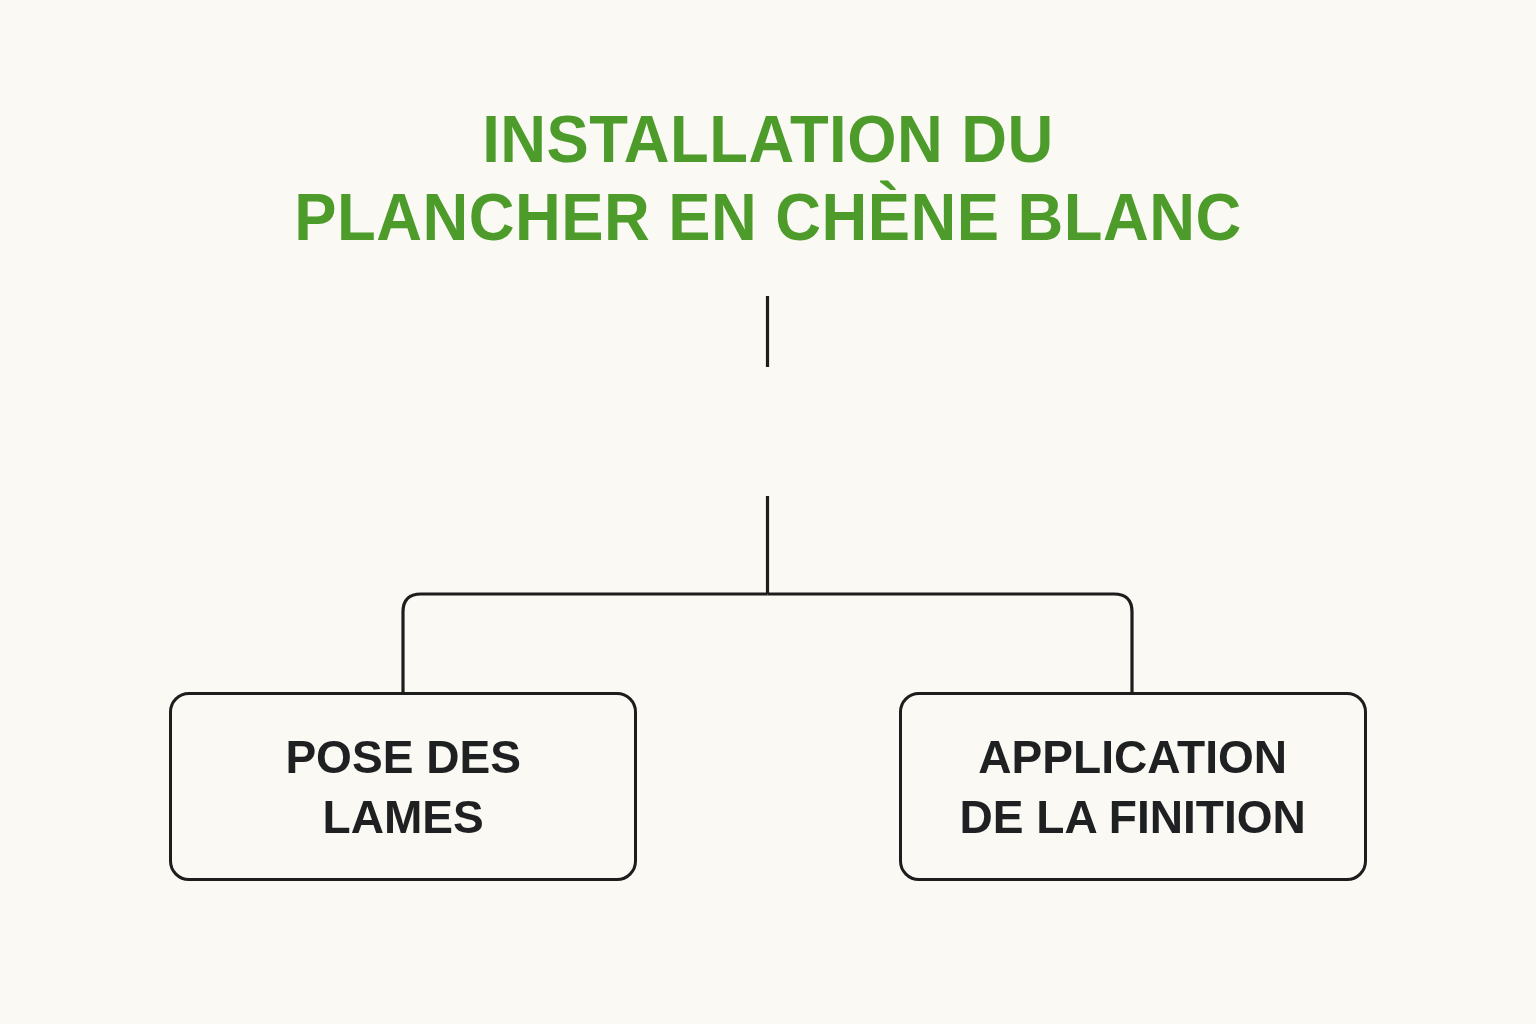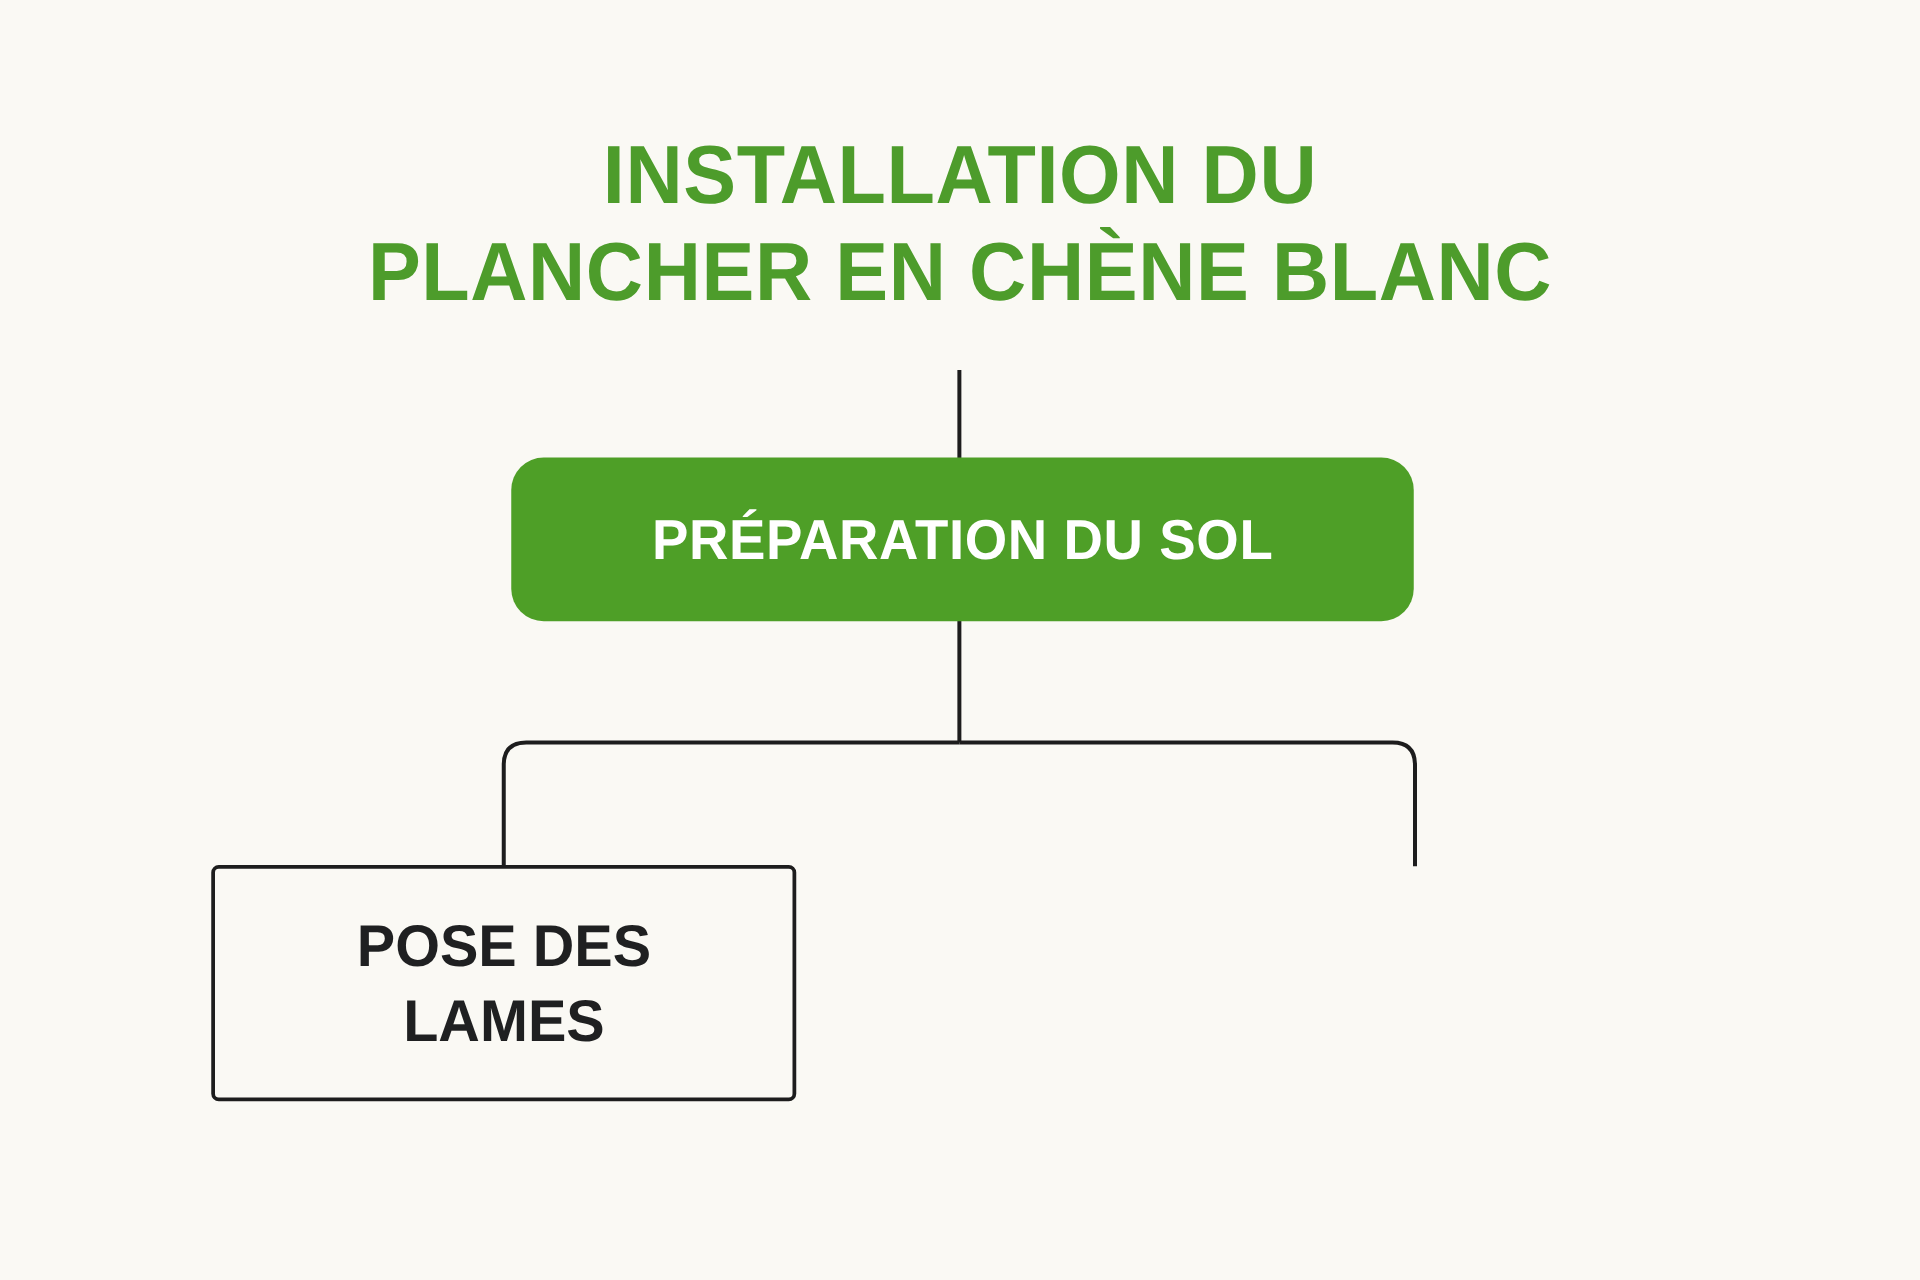--- a/index.html
+++ b/index.html
@@ -79,21 +79,21 @@
     letter-spacing: 0.5px;
     text-align: center;
     transform: scaleX(0.97);
   }
 
   
   .node-child {
     position: absolute;
     background: transparent;
     border: 3px solid #1d1d1d;
-    border-radius: 6px;
+    border-radius: 20px;
     display: flex;
     align-items: center;
     justify-content: center;
     box-sizing: border-box;
   }
   #node-child-left {
     left: 169px;
     top: 692px;
     width: 468px;
     height: 189px;
@@ -128,23 +128,24 @@
 
     <path class="conn-line" d="M 767.5 296 L 767.5 367"></path>
 
     <path class="conn-line" d="M 767.5 496 L 767.5 594"></path>
 
     <path class="conn-line" d="M 767.5 594 L 421 594 Q 403 594 403 612 L 403 693"></path>
 
     <path class="conn-line" d="M 767.5 594 L 1114 594 Q 1132 594 1132 612 L 1132 693"></path>
   </svg>
 
-  <div class="node-root">
-    <span class="node-root-label">PRÉPARATION DU SOL</span>
-  </div>
 
   <div class="node-child" id="node-child-left">
     <span class="node-child-label">POSE DES
 LAMES</span>
   </div>
 
+  <div class="node-child" id="node-child-right">
+    <span class="node-child-label">APPLICATION
+DE LA FINITION</span>
+  </div>
 
 </div>
 
 </body></html>

